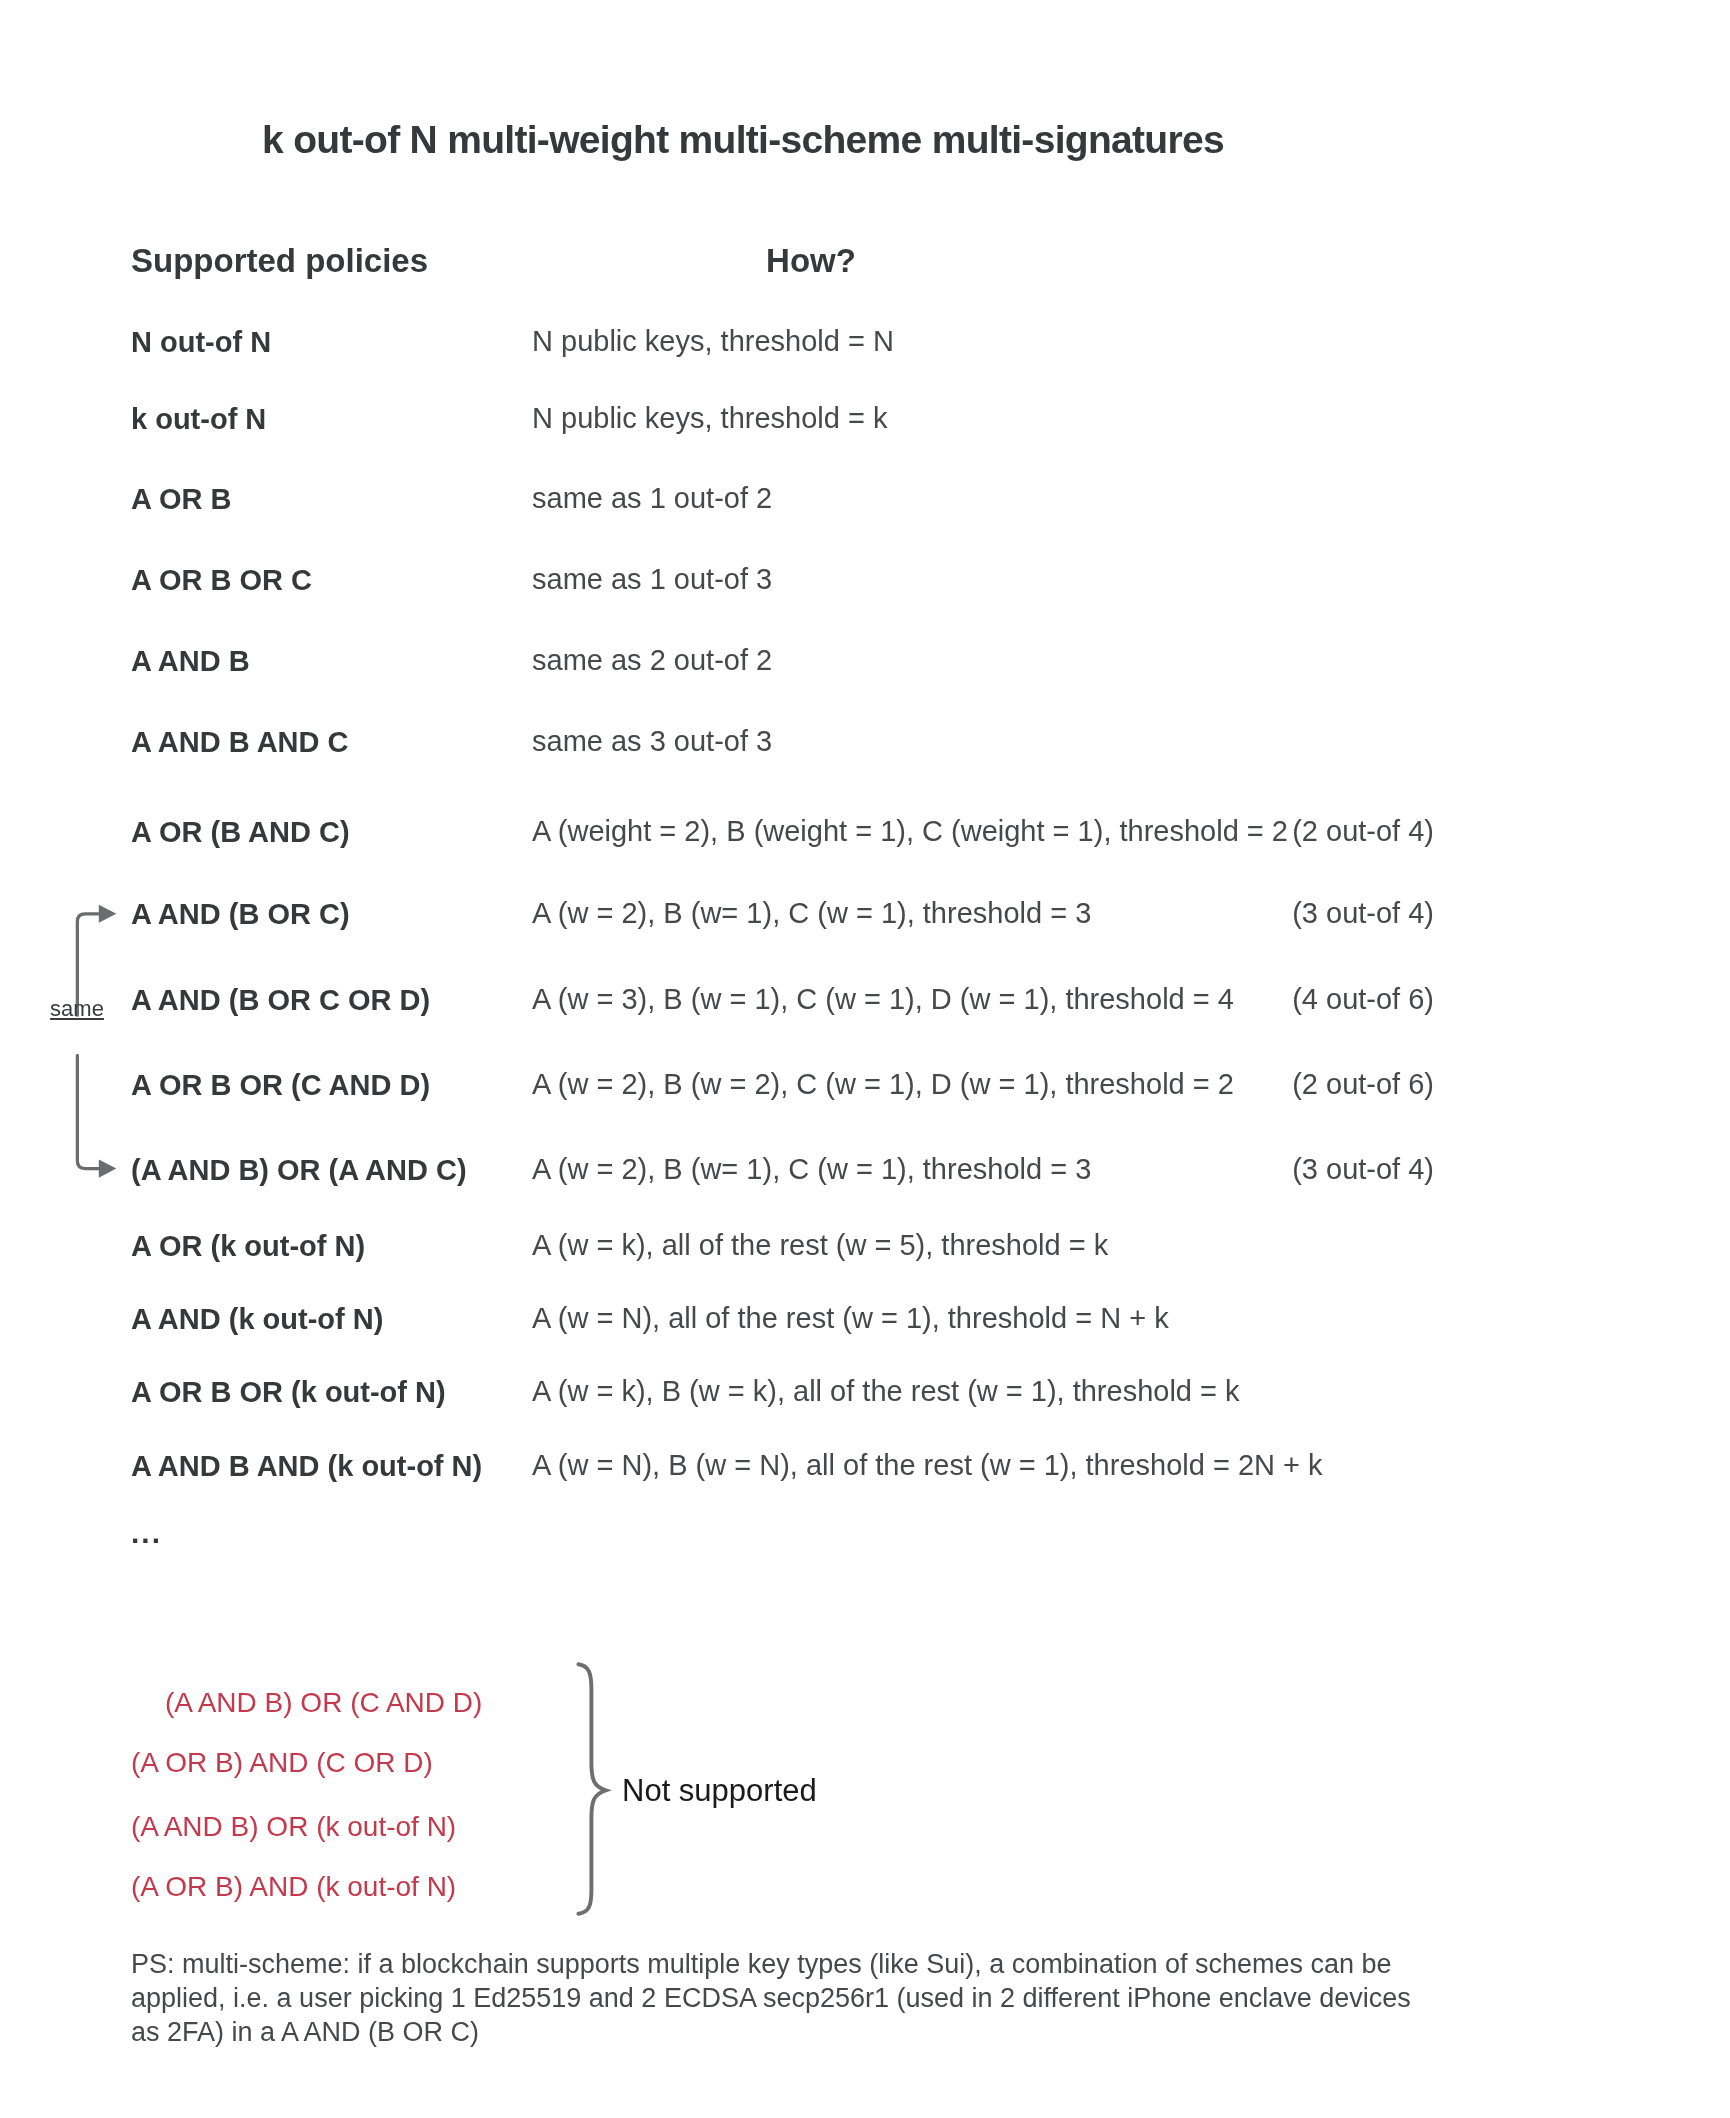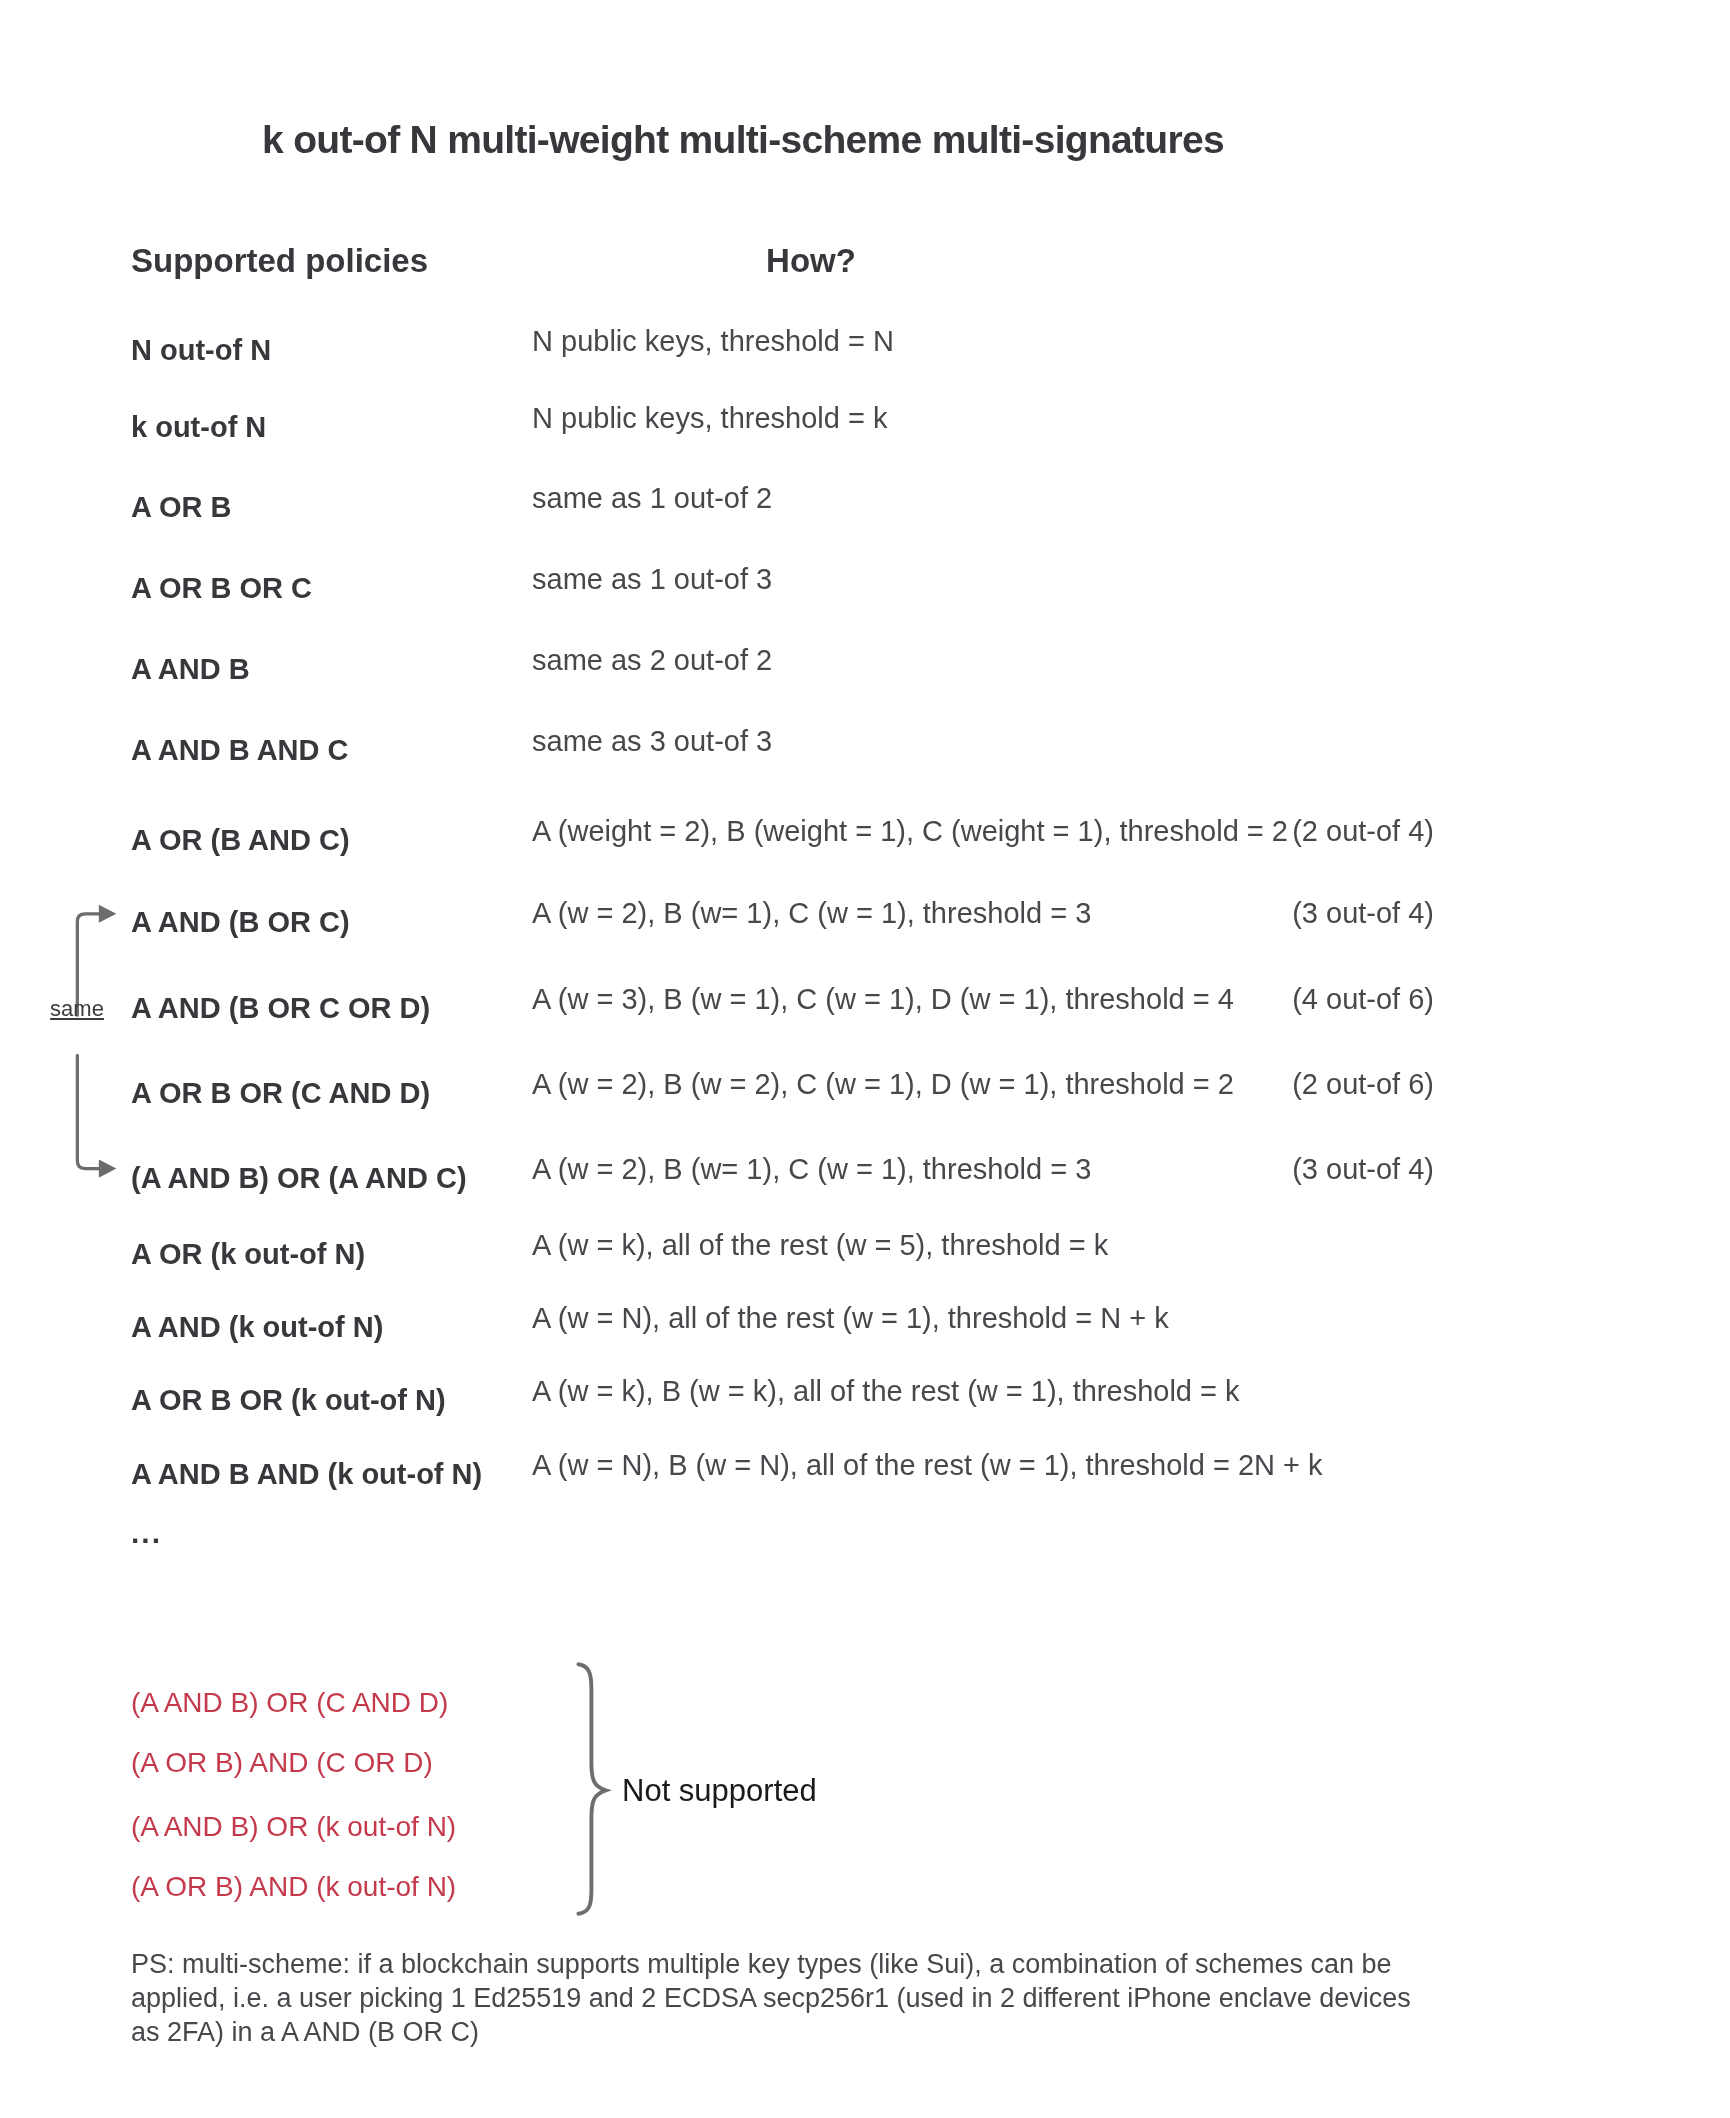--- a/index.html
+++ b/index.html
@@ -15,21 +15,21 @@
     letter-spacing:-0.7px;
   }
   .col-header{
     position:absolute;top:261px;transform:translateY(-50%);
     font-size:33px;font-weight:700;color:var(--heading,#37383c);white-space:nowrap;
   }
   .col-header.left{left:131px;}
   .col-header.center{left:771px;transform:translate(-50%,-50%);margin-left:40px;}
   .row{position:absolute;left:0;right:0;height:0;}
   .row .policy{
-    position:absolute;left:131px;top:9px;transform:translateY(-50%);
+    position:absolute;left:131px;top:1px;transform:translateY(-50%);
     font-size:29px;font-weight:700;color:var(--heading,#37383c);white-space:nowrap;
   }
   .row .how{
     position:absolute;left:532px;top:0;transform:translateY(-50%);
     font-size:29px;color:var(--body,#47484c);white-space:nowrap;
   }
   .row .note{
     position:absolute;right:52px;top:0;transform:translateY(-50%);
     font-size:29px;color:var(--body,#47484c);white-space:nowrap;
   }
@@ -166,21 +166,21 @@
   <svg class="svg-overlay" style="left:39px;top:887px;" width="91" height="294" viewBox="0 0 140 450">
     <path d="M 59,196 L 59,52 Q 59,40 71,40 L 92,40" fill="none" stroke="#6b6c6e" stroke-width="5" stroke-linecap="round"></path>
     <polygon points="92,26 92,54 119,40" fill="#6b6c6e"></polygon>
     <path d="M 59,258 L 59,420 Q 59,432 71,432 L 92,432" fill="none" stroke="#6b6c6e" stroke-width="5" stroke-linecap="round"></path>
     <polygon points="92,418 92,446 119,432" fill="#6b6c6e"></polygon>
   </svg>
   <div class="same-label">same</div>
 
 
   <div id="red-items">
-  <div class="red-item" style="top: 1703px;">(A AND B) OR (C AND D)</div>
+  <div class="red-item" style="top: 1703px; margin-left: 34px;">(A AND B) OR (C AND D)</div>
 
   <div class="red-item" style="top: 1763px;">(A OR B) AND (C OR D)</div>
 
   <div class="red-item" style="top: 1827px;">(A AND B) OR (k out-of N)</div>
 
   <div class="red-item" style="top: 1887px;">(A OR B) AND (k out-of N)</div>
 </div>
 
   <svg class="svg-overlay" style="left:568px;top:1652px;" width="78" height="274" viewBox="0 0 120 420">
     <path d="M 16,18 C 32,20 36,32 36,56 L 36,170 C 36,196 40,206 58,212 C 40,218 36,228 36,254 L 36,366 C 36,390 32,400 16,402" fill="none" stroke="#6e6e70" stroke-width="6" stroke-linecap="round"></path>

